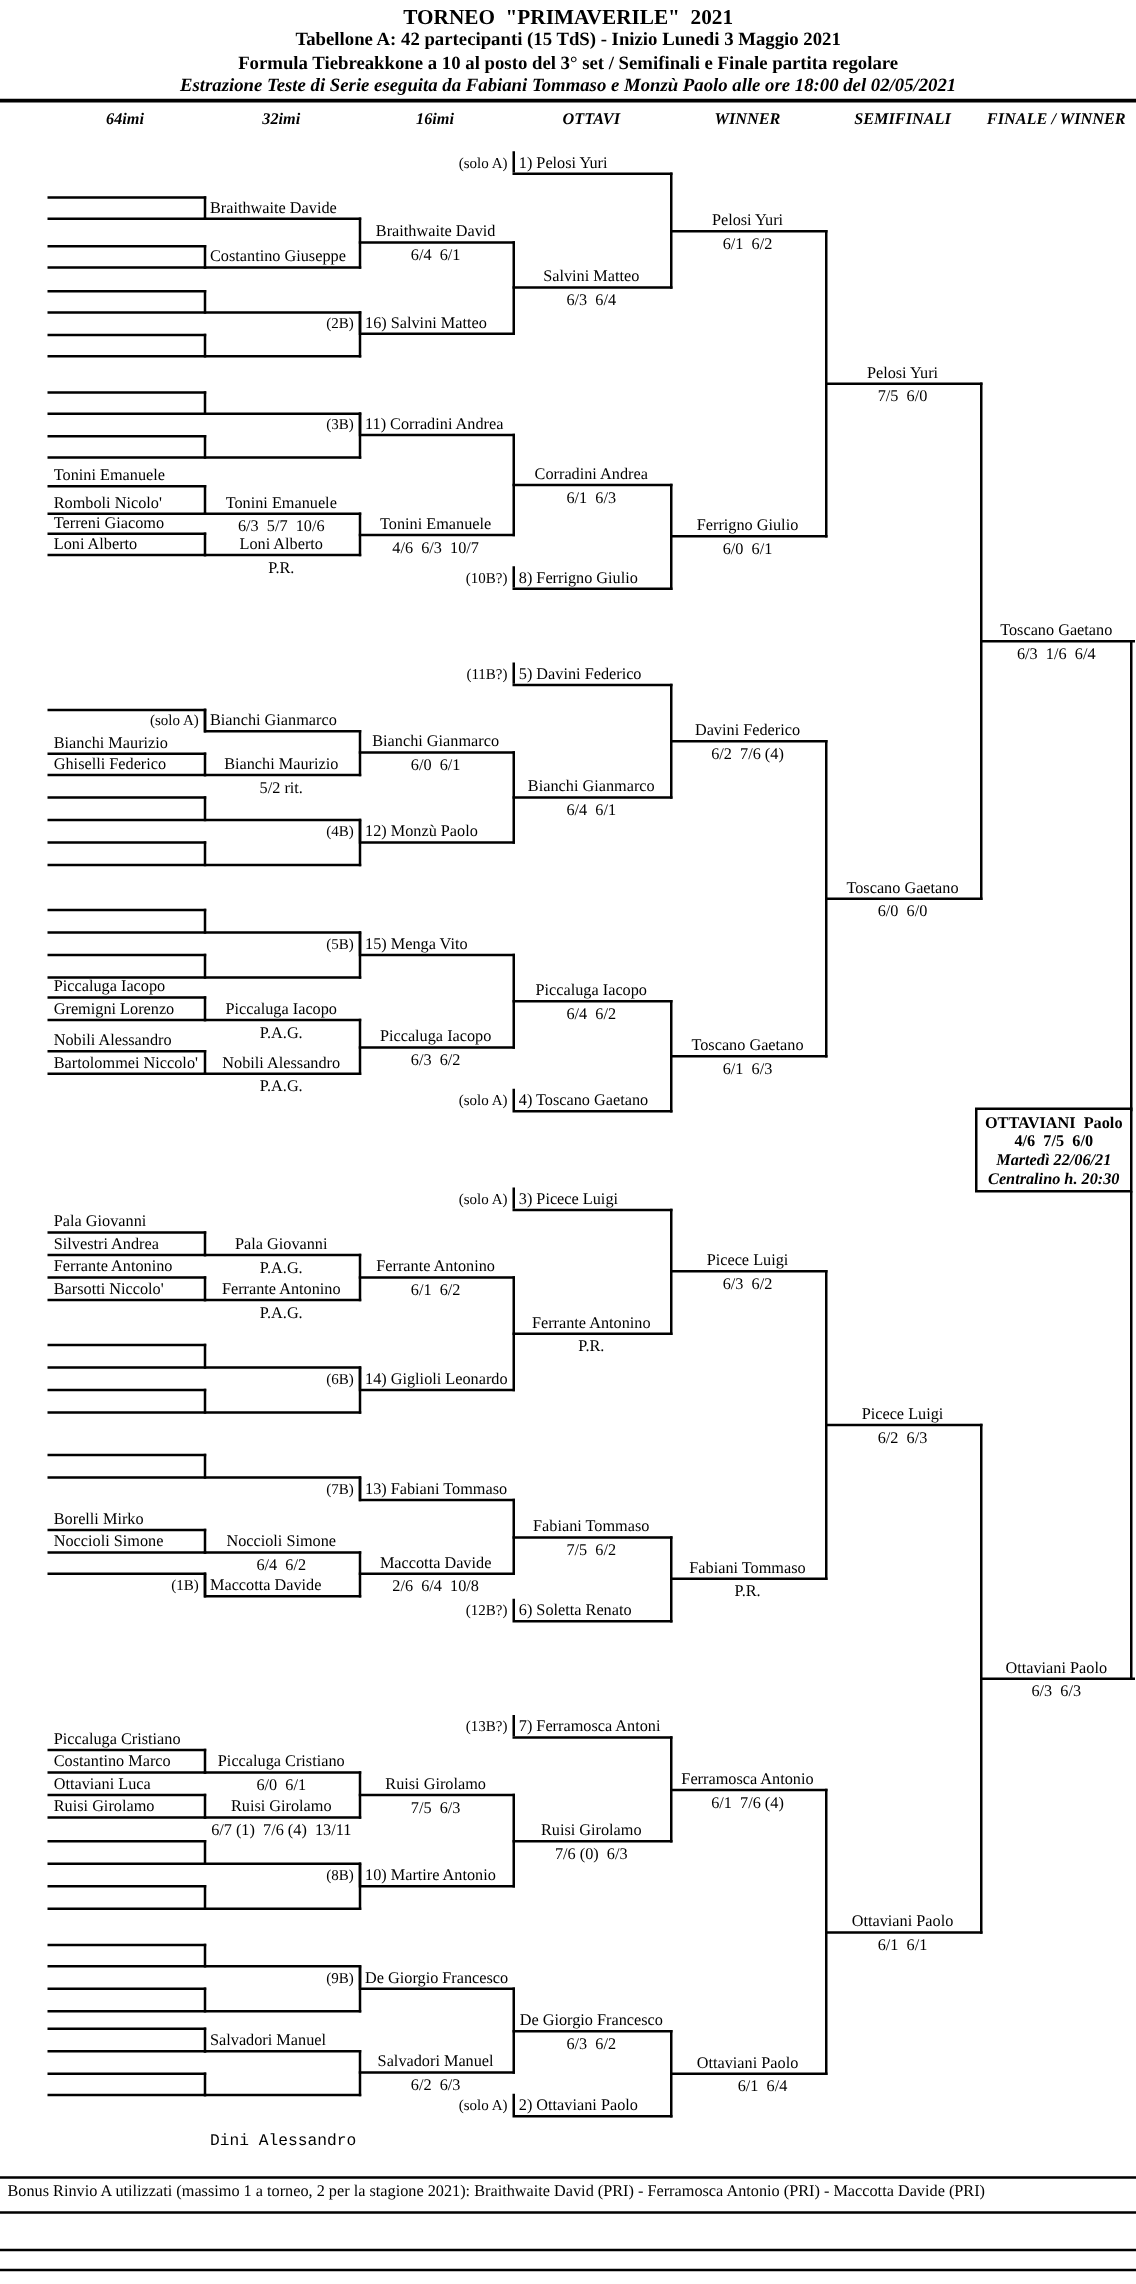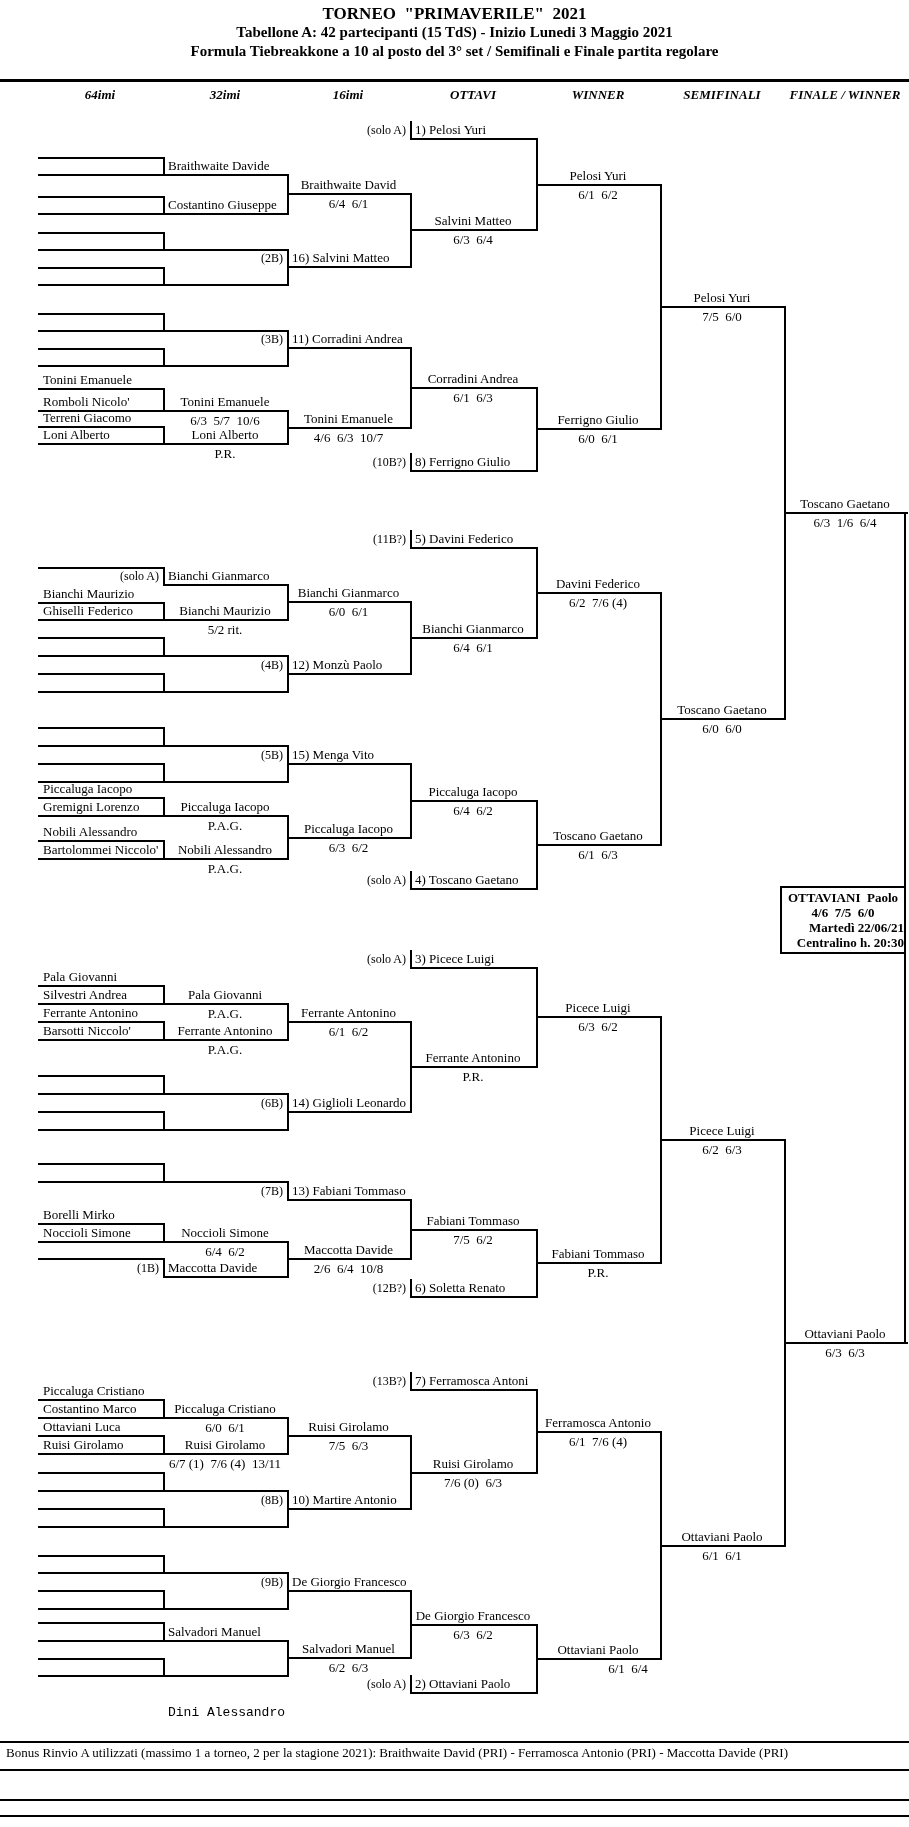--- a/index.html
+++ b/index.html
@@ -13,30 +13,31 @@
   .rule{position:absolute;left:0;width:909px;background:#000;}
   .colhdr{position:absolute;top:87px;font-size:13px;font-weight:bold;font-style:italic;text-align:center;}
   .hline{position:absolute;height:2px;background:#000;}
   .vline{position:absolute;width:2px;background:#000;}
   .lbl{position:absolute;font-size:13px;height:16px;line-height:16px;white-space:pre;}
   .score{position:absolute;font-size:13px;height:15px;line-height:15px;white-space:pre;text-align:center;}
   .pfx{position:absolute;font-size:12px;height:16px;line-height:17px;white-space:pre;text-align:right;}
   .winbox{position:absolute;left:780px;top:886px;width:122px;height:62px;border:2px solid #000;
           background:#fff;text-align:center;font-size:13px;font-weight:bold;padding-top:2px;}
   .winbox div{line-height:15px;white-space:pre;}
-  .winbox .it{text-align:right;}
+  .winbox .it{font-style:italic;}
   .foot{position:absolute;left:6px;font-size:13px;white-space:pre;}
 </style>
 </head>
 <body>
 
 <div id="page">
   <div class="hdr hdr1">TORNEO  "PRIMAVERILE"  2021</div>
   <div class="hdr hdr2">Tabellone A: 42 partecipanti (15 TdS) - Inizio Lunedi 3 Maggio 2021</div>
   <div class="hdr hdr3">Formula Tiebreakkone a 10 al posto del 3° set / Semifinali e Finale partita regolare</div>
+  <div class="hdr hdr4">Estrazione Teste di Serie eseguita da Fabiani Tommaso e Monzù Paolo alle ore 18:00 del 02/05/2021</div>
 
   <div class="winbox">
     <div>OTTAVIANI  Paolo</div>
     <div>4/6  7/5  6/0</div>
     <div class="it">Martedì 22/06/21</div>
     <div class="it">Centralino h. 20:30</div>
   </div>
 
   <div class="foot" style="top:1745px;">Bonus Rinvio A utilizzati (massimo 1 a torneo, 2 per la stagione 2021): Braithwaite David (PRI) - Ferramosca Antonio (PRI) - Maccotta Davide (PRI)</div>
 <div class="rule" style="top: 79px; height: 3px;"></div>
@@ -317,21 +318,21 @@
     <div class="score" style="left: 287px; top: 1660px; width: 123px;">6/2  6/3</div>
     <div class="hline" style="left: 410px; top: 1624px; width: 128px;"></div>
     <div class="lbl" style="top: 1608px; left: 410px; width: 126px; text-align: center;">De Giorgio Francesco</div>
     <div class="score" style="left: 410px; top: 1627px; width: 126px;">6/3  6/2</div>
     <div class="hline" style="left: 410px; top: 1692px; width: 128px;"></div>
     <div class="lbl" style="top: 1676px; left: 415px;">2) Ottaviani Paolo</div>
     <div class="pfx" style="left: 328px; top: 1676px; width: 78px;">(solo A)</div>
     <div class="vline" style="left: 410px; top: 1675px; height: 17px;"></div>
     <div class="hline" style="left: 536px; top: 1658px; width: 126px;"></div>
     <div class="lbl" style="top: 1642px; left: 536px; width: 124px; text-align: center;">Ottaviani Paolo</div>
-    <div class="score" style="left: 566px; top: 1661px; width: 124px;">6/1  6/4</div>
+    <div class="score" style="left: 548px; top: 1661px; width: 124px;">6/1  6/4</div>
     <div class="hline" style="left: 660px; top: 1545px; width: 126px;"></div>
     <div class="lbl" style="top: 1529px; left: 660px; width: 124px; text-align: center;">Ottaviani Paolo</div>
     <div class="score" style="left: 660px; top: 1548px; width: 124px;">6/1  6/1</div>
     <div class="hline" style="left: 784px; top: 1342px; width: 124px;"></div>
     <div class="lbl" style="top: 1326px; left: 784px; width: 122px; text-align: center;">Ottaviani Paolo</div>
     <div class="score" style="left: 784px; top: 1345px; width: 122px;">6/3  6/3</div>
     <div class="vline" style="left: 163px; top: 157px; height: 19px;"></div>
     <div class="vline" style="left: 163px; top: 196px; height: 19px;"></div>
     <div class="vline" style="left: 163px; top: 232px; height: 19px;"></div>
     <div class="vline" style="left: 163px; top: 267px; height: 19px;"></div>

